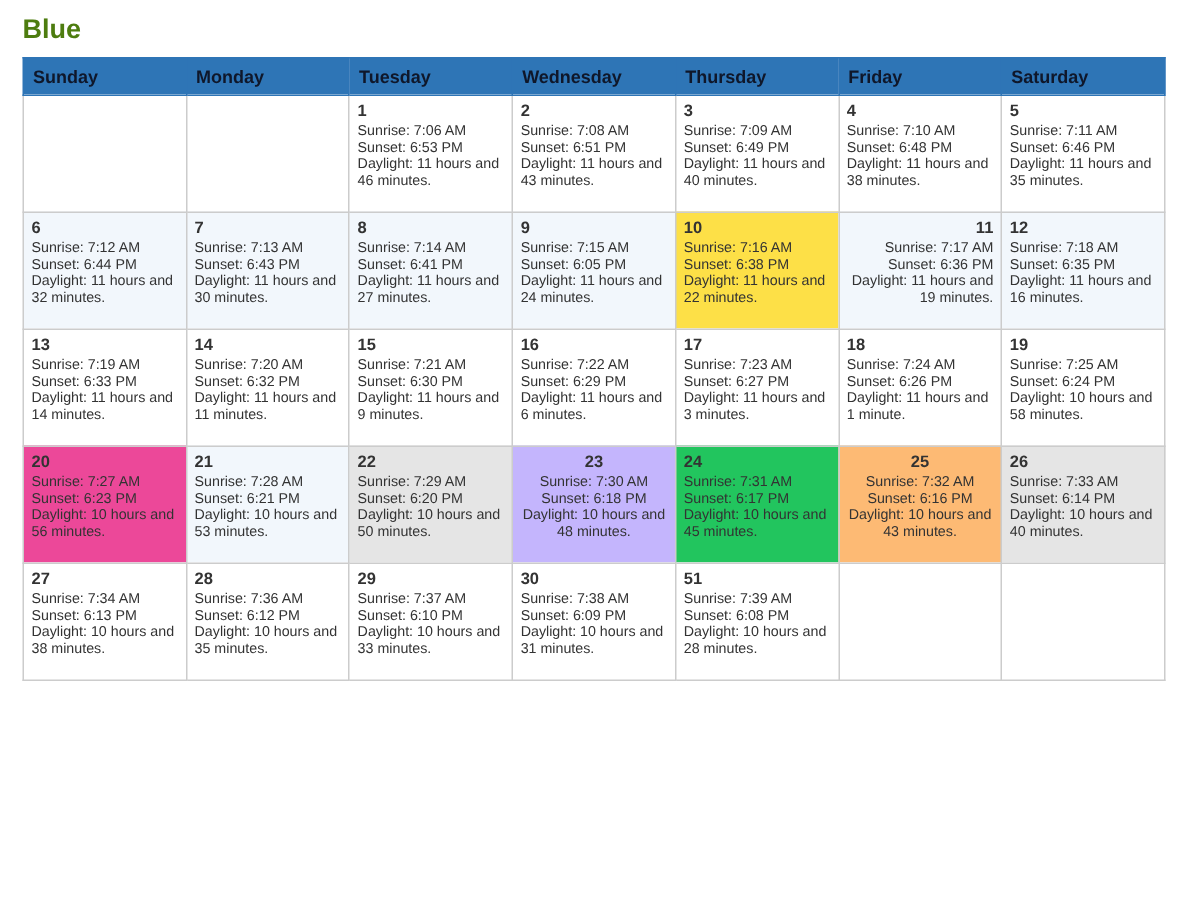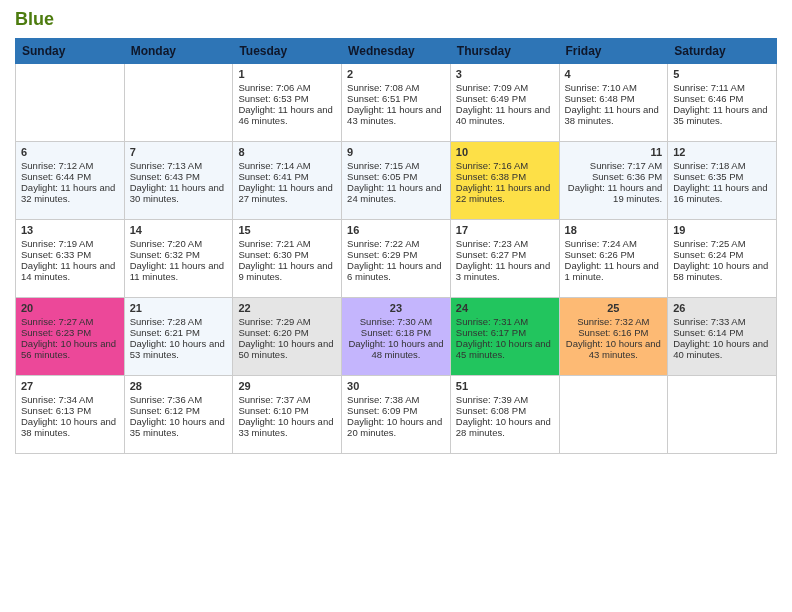--- a/index.html
+++ b/index.html
@@ -295,21 +295,21 @@
           <td>
             <span class="day-number">29</span>
             <div>Sunrise: 7:37 AM</div>
             <div>Sunset: 6:10 PM</div>
             <div>Daylight: 10 hours and 33 minutes.</div>
           </td>
           <td>
             <span class="day-number">30</span>
             <div>Sunrise: 7:38 AM</div>
             <div>Sunset: 6:09 PM</div>
-            <div>Daylight: 10 hours and 20 minutes.</div>
+            <div>Daylight: 10 hours and 31 minutes.</div>
           </td>
           <td>
             <span class="day-number">51</span>
             <div>Sunrise: 7:39 AM</div>
             <div>Sunset: 6:08 PM</div>
             <div>Daylight: 10 hours and 28 minutes.</div>
           </td>
           <td class="empty"></td>
           <td class="empty"></td>
         </tr>

